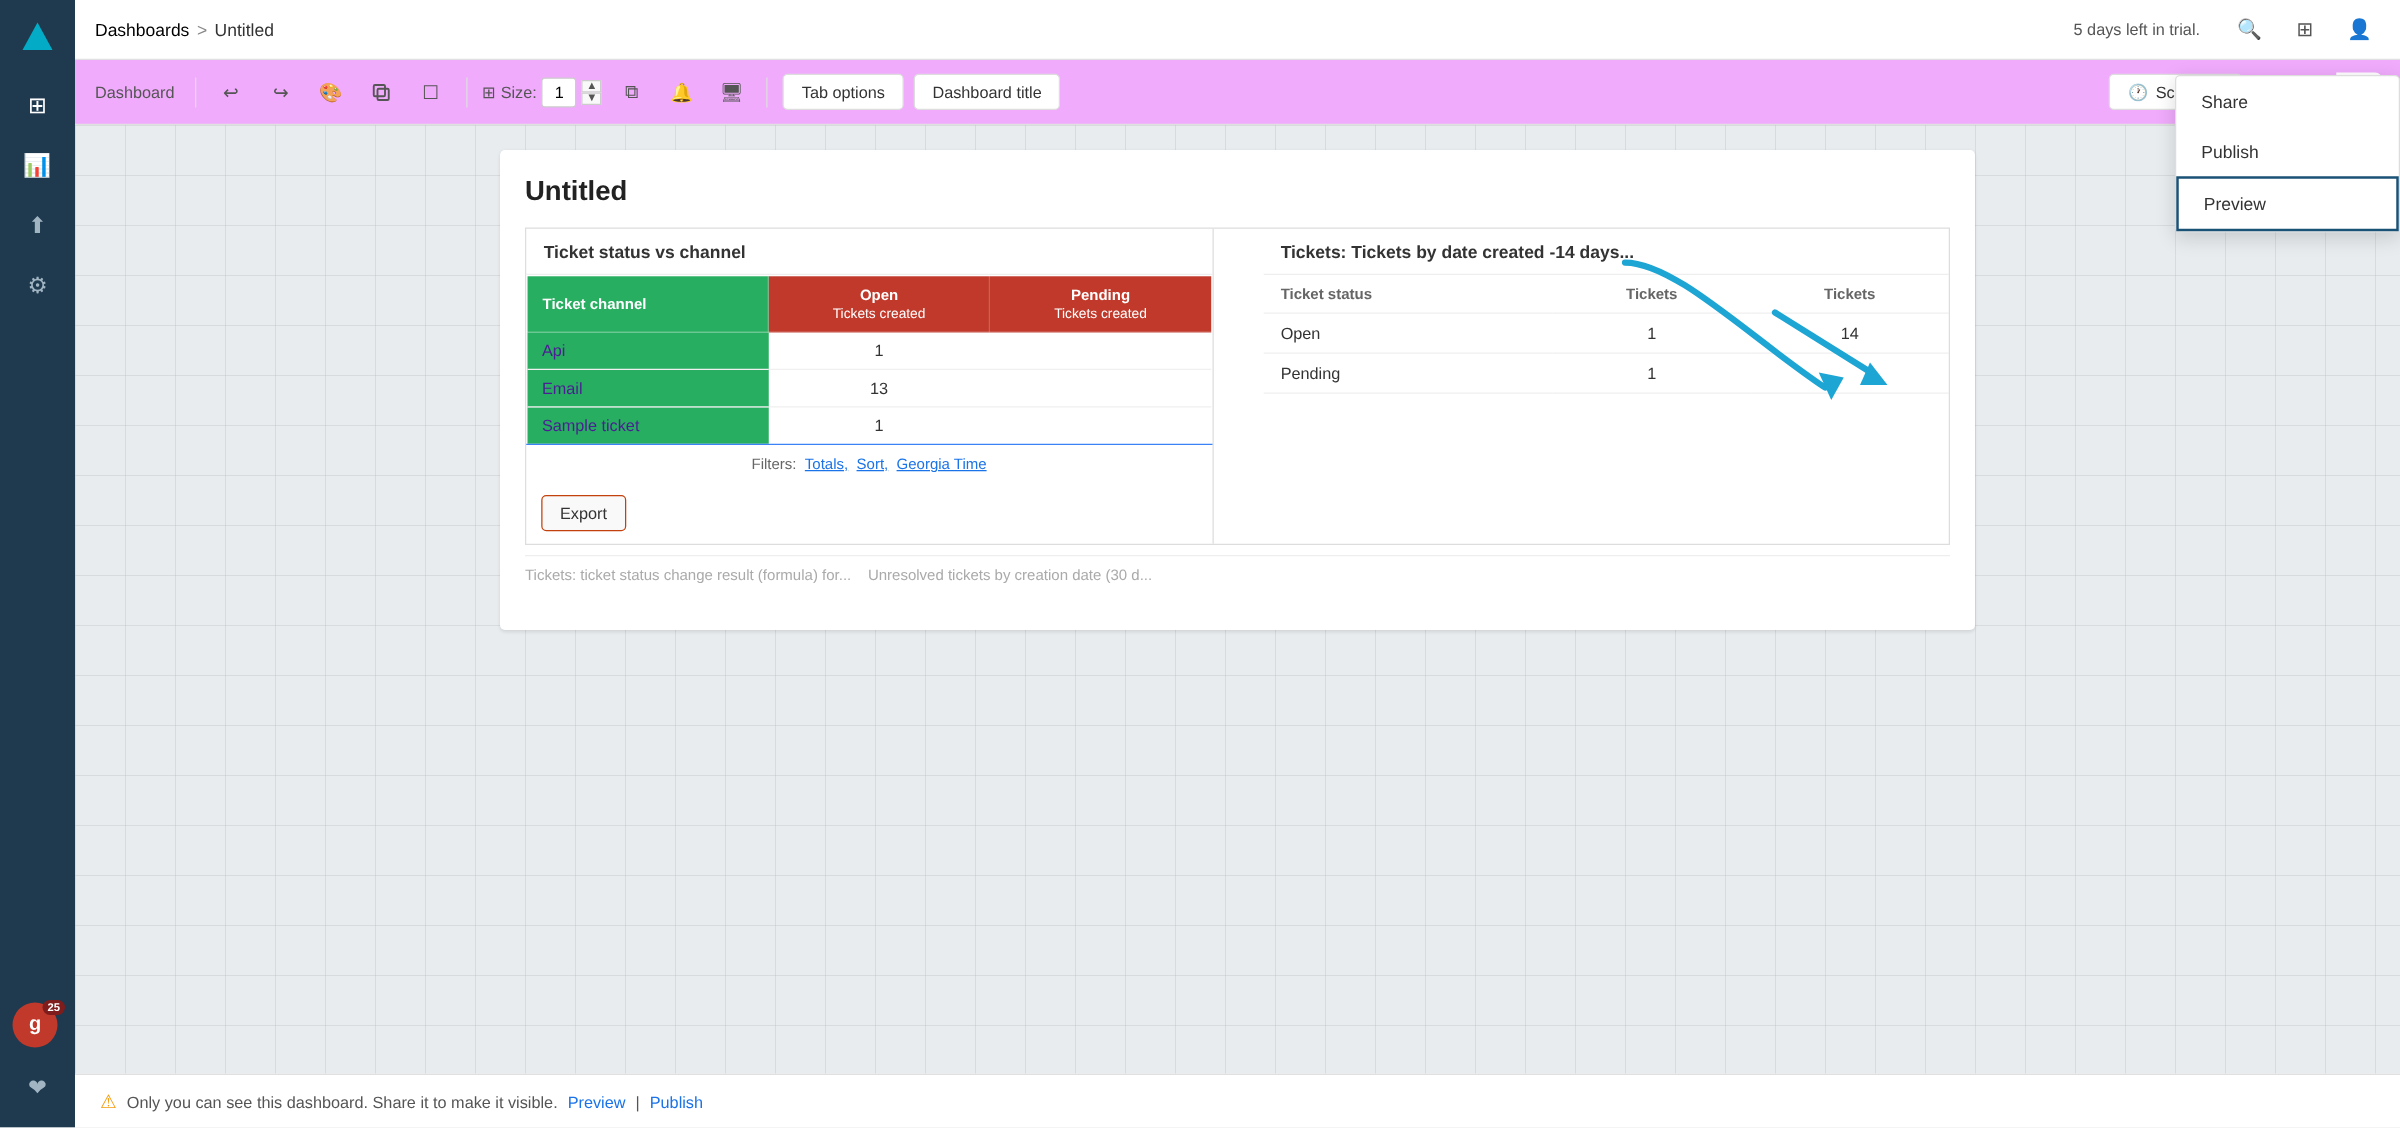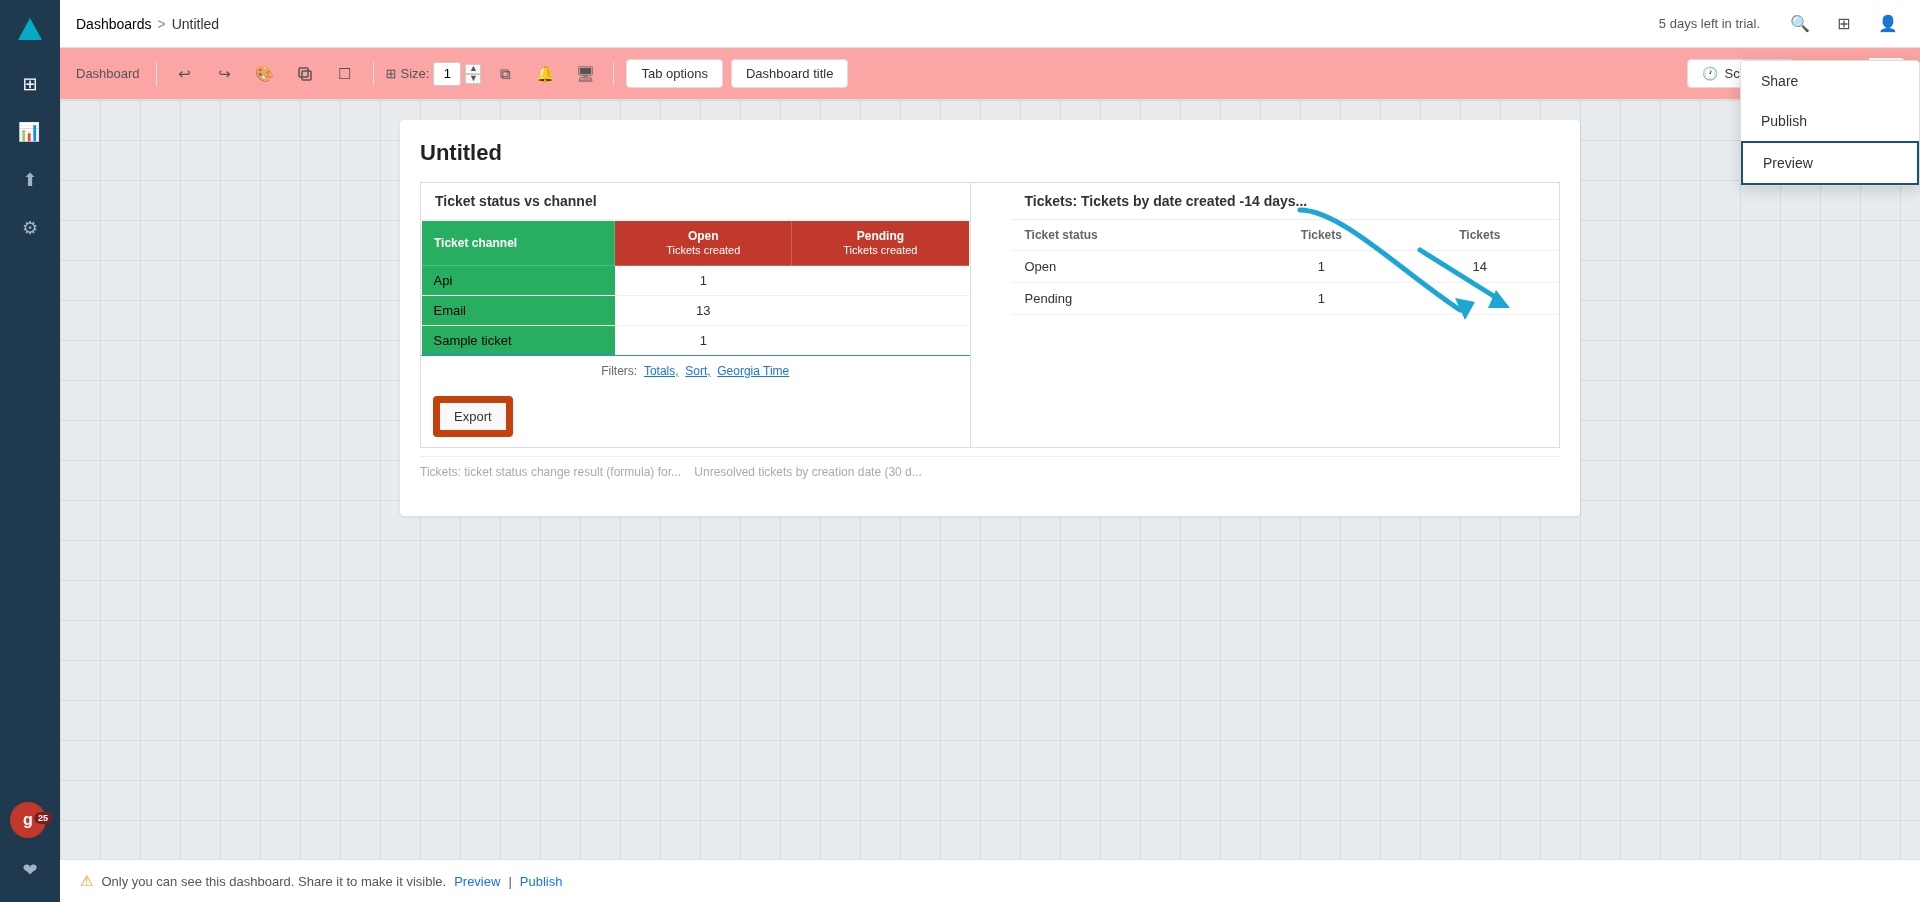--- a/index.html
+++ b/index.html
@@ -56,21 +56,20 @@
       position: absolute;
       top: -2px; right: -2px;
       background: #7f1d1d;
       color: #fff;
       font-size: 9px;
       font-weight: bold;
       border-radius: 10px;
       padding: 1px 4px;
       min-width: 16px;
       text-align: center;
-      margin-top: 12px;
     }
 
     
     .main-content {
       flex: 1;
       display: flex;
       flex-direction: column;
       height: 902px;
       overflow: hidden;
     }
@@ -97,21 +96,21 @@
     .top-nav-right { display: flex; align-items: center; gap: 12px; }
     .icon-btn {
       width: 32px; height: 32px;
       display: flex; align-items: center; justify-content: center;
       cursor: pointer; color: #555; border-radius: 4px;
       font-size: 16px;
     }
 
     
     .toolbar {
-      background: #fca5a5;
+      background: #f0abfc;
       border-bottom: 1px solid #e0e0e0;
       display: flex;
       align-items: center;
       padding: 0 16px;
       height: 52px;
       flex-shrink: 0;
       gap: 8px;
     }
     .toolbar-section-label {
       font-size: 13px; color: #555; margin-right: 4px;
@@ -255,21 +254,21 @@
       background: #27ae60;
     }
     .ticket-table td {
       padding: 7px 12px;
       font-size: 13px;
       border-bottom: 1px solid #f0f0f0;
       color: #333;
     }
     .ticket-table td.green-cell {
       background: #27ae60;
-      color: #000000;
+      color: #4c1d95;
     }
     .ticket-table tr:last-child td { border-bottom: none; }
     .filters-row {
       padding: 8px 12px;
       font-size: 12px;
       color: #666;
       border-top: 1px solid #3b82f6;
       text-align: center;
     }
     .filters-row a { color: #1a73e8; text-decoration: underline; cursor: pointer; }
@@ -292,21 +291,21 @@
       font-size: 12px;
     }
     .ticket-table2 .col-header {
       text-align: center;
     }
 
     
     .export-btn {
       margin: 10px 12px;
       padding: 6px 14px;
-      border: 7px solid #c2410c;
+      border: 1px solid #c2410c;
       border-radius: 4px;
       background: #f9f9f9;
       font-size: 13px;
       cursor: pointer;
       color: #333;
     }
 
     
     .bottom-bar {
       background: #fff;

